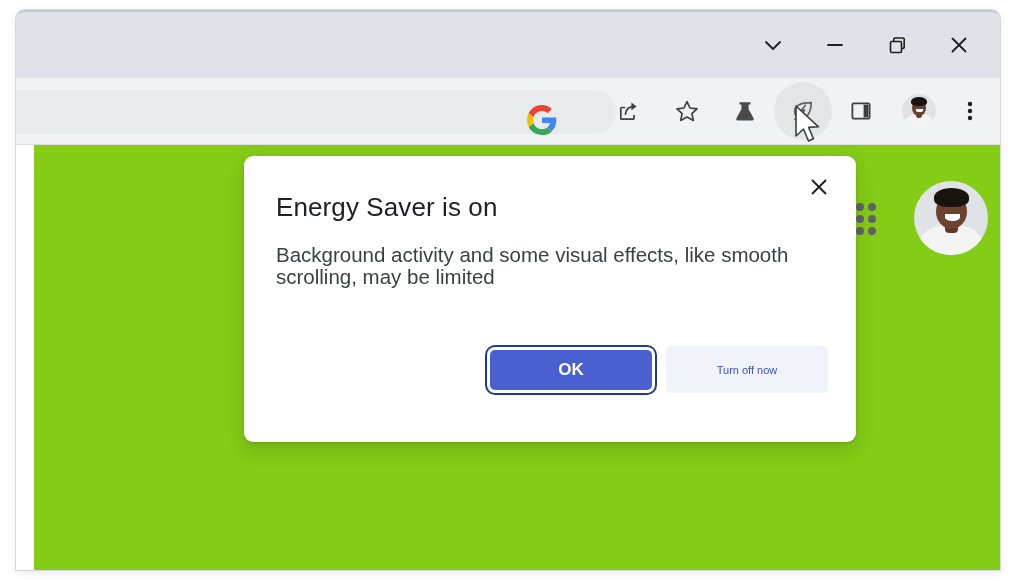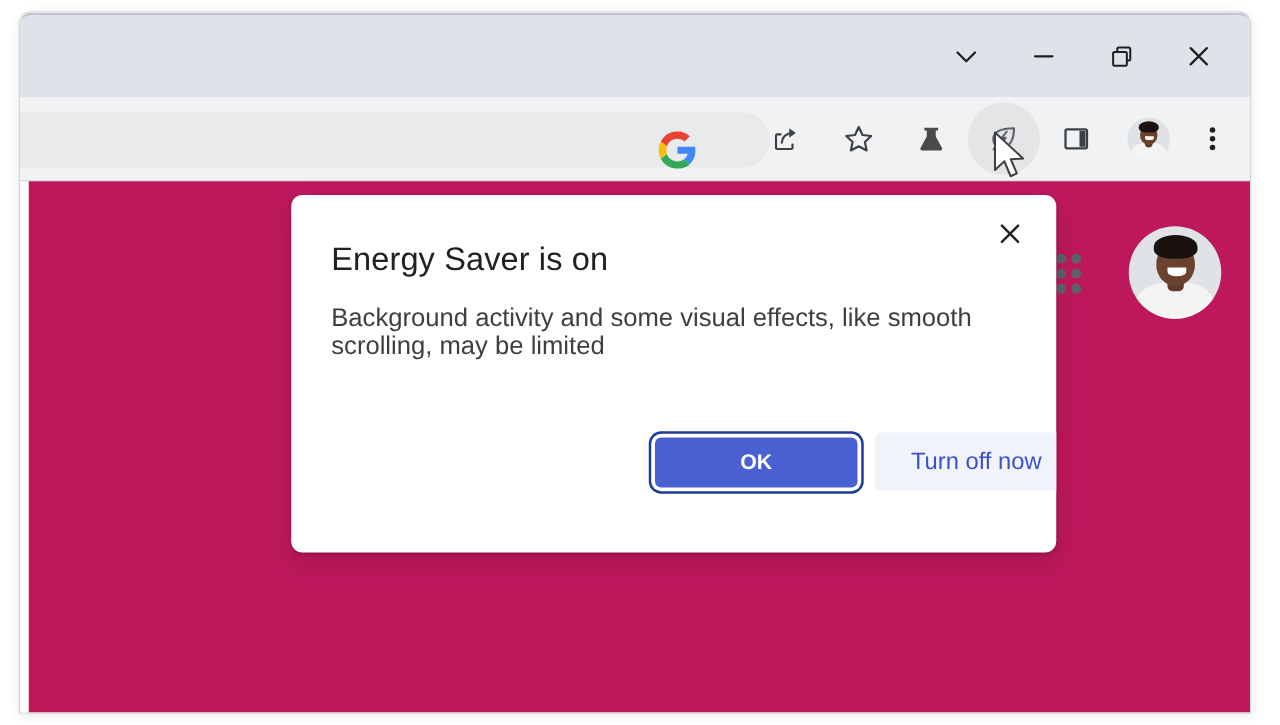--- a/index.html
+++ b/index.html
@@ -122,25 +122,25 @@
   }
   .avatar .face  { position: absolute; border-radius: 50%; background: #6b4230; }
   .avatar .hair  { position: absolute; border-radius: 50% 50% 40% 40%; background: #19120f; }
   .avatar .body  { position: absolute; border-radius: 46% 46% 0 0; background: #f4f4f4; }
   .avatar .neck  { position: absolute; border-radius: 4px; background: #5e3a2a; }
   .avatar .smile { position: absolute; border-radius: 0 0 50% 50%; background: #ffffff; }
 
   
   #page-content {
     position: absolute;
-    left: 7px;
+    left: 18px;
     top: 135px;
     width: 984px;
     height: 425px;
-    background: #be185d;
+    background: #84cc16;
   }
   #apps-grid {
     position: absolute;
     left: 810px;
     top: 58px;
     width: 32px;
     height: 32px;
     display: grid;
     grid-template-columns: repeat(3, 1fr);
     grid-template-rows: repeat(3, 1fr);
@@ -211,21 +211,20 @@
     position: absolute;
     left: 0;
     top: 190px;
     width: 612px;
     display: flex;
     justify-content: flex-end;
     align-items: center;
     gap: 14px;
     padding-right: 28px;
     box-sizing: border-box;
-    margin-left: 45px;
   }
   #ok-button {
     min-width: 162px;
     height: 40px;
     padding: 0 18px;
     background: #4a5fd0;
     color: #ffffff;
     font-size: 17px;
     font-weight: 700;
     border: none;
@@ -236,21 +235,21 @@
     box-shadow: 0 0 0 3px #ffffff, 0 0 0 5px #1c3a96;
     cursor: default;
     font-family: "Liberation Sans", sans-serif;
   }
   #turn-off-button {
     min-width: 162px;
     height: 47px;
     padding: 0 7px;
     background: #f1f3fa;
     color: #3c52c4;
-    font-size: 19px;
+    font-size: 11px;
     font-weight: 400;
     border: none;
     border-radius: 5px;
     display: flex;
     align-items: center;
     justify-content: center;
     cursor: default;
     font-family: "Liberation Sans", sans-serif;
   }
 

